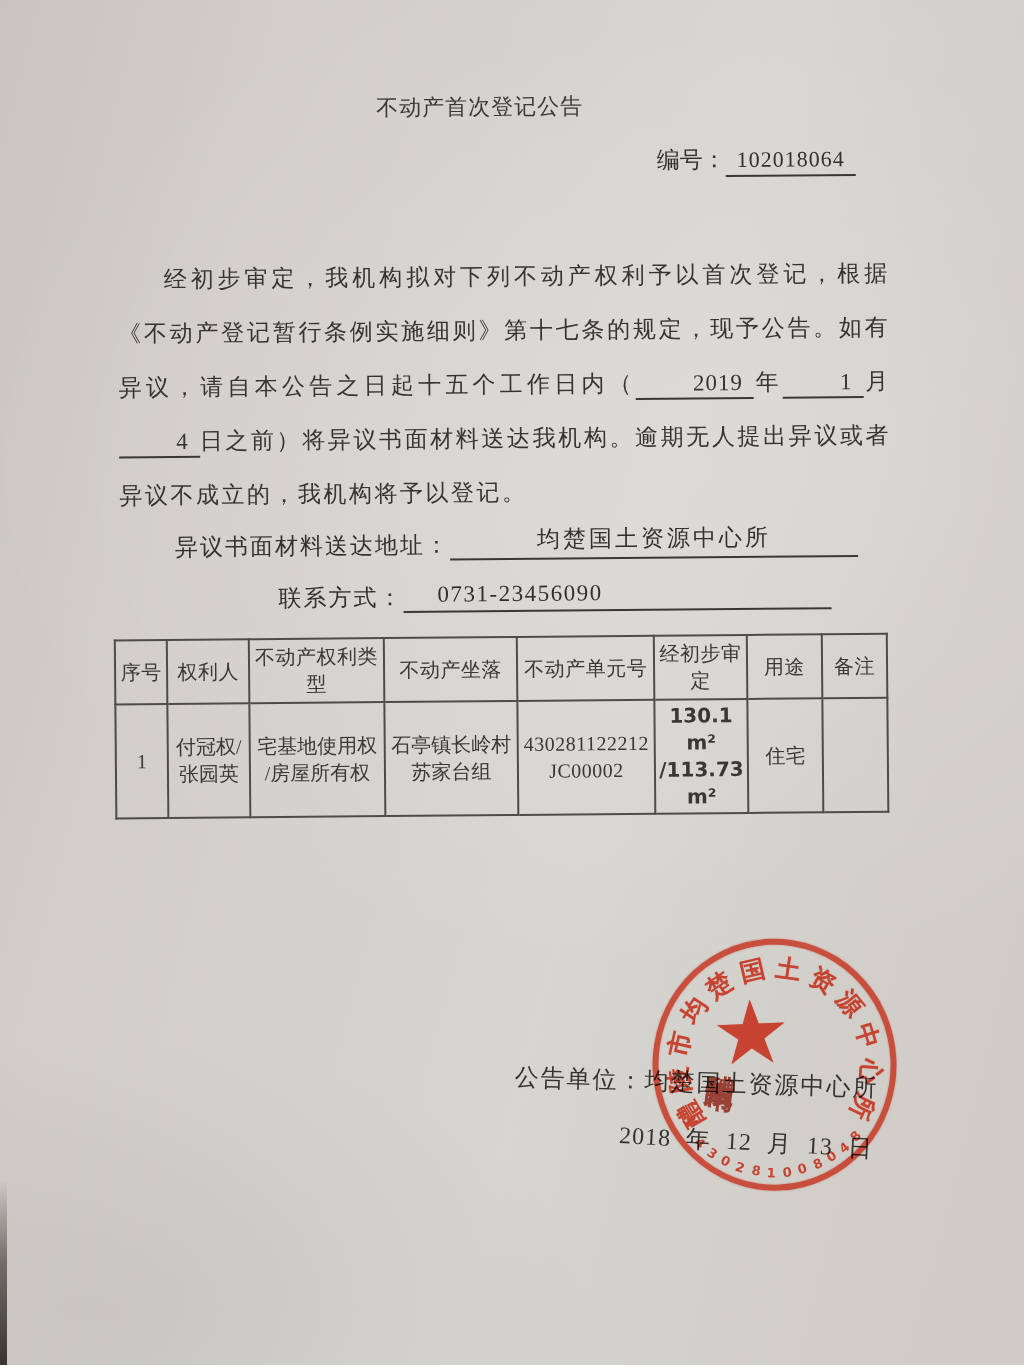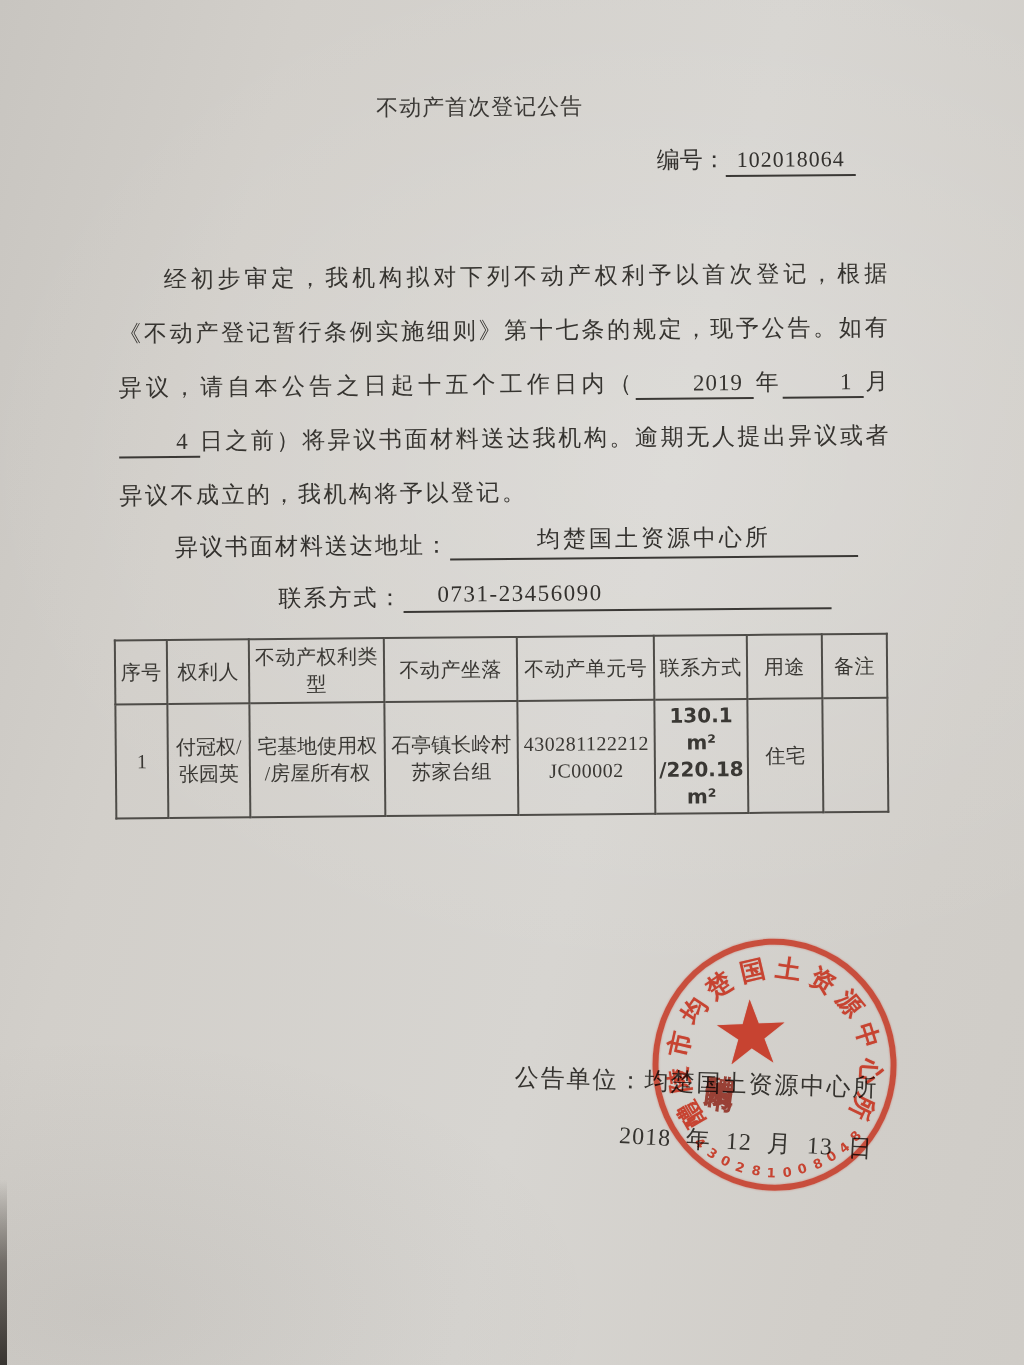--- a/index.html
+++ b/index.html
@@ -148,36 +148,36 @@
           <col class="c6">
           <col class="c7">
       </colgroup>
       <tbody>
       <tr class="hdr">
         <td>序号</td>
         <td>权利人</td>
         <td>不动产权利类型</td>
         <td>不动产坐落</td>
         <td>不动产单元号</td>
-        <td>联系方式</td>
+        <td>经初步审定</td>
         <td>用途</td>
         <td>备注</td>
       </tr>
       <tr class="dat">
         <td>1</td>
         <td>付冠权/
 张园英</td>
         <td>宅基地使用权
 /房屋所有权</td>
         <td>石亭镇长岭村
 苏家台组</td>
         <td class="unit-cell">430281122212
 JC00002</td>
         <td class="area-cell">130.1 m²
-/220.18 m²</td>
+/113.73 m²</td>
         <td>住宅</td>
         <td></td>
       </tr>
       </tbody>
     </table>
 
     <div class="stamp">
       <div class="stamp-ring"></div>
       <span class="stamp-star">★</span>
       <div>

